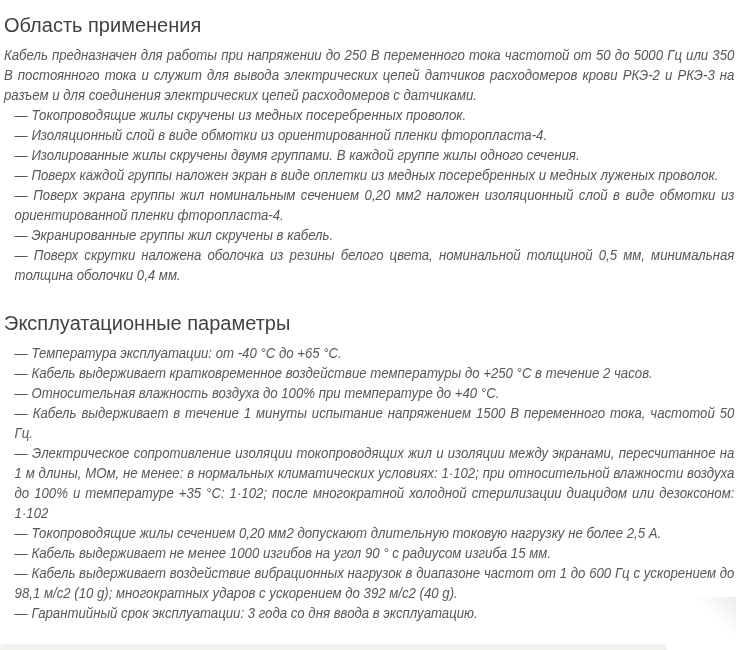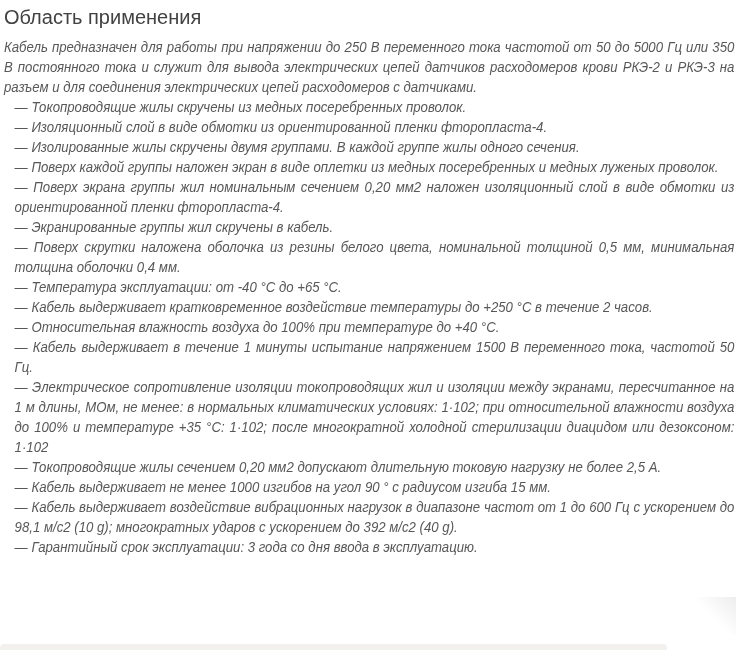--- a/index.html
+++ b/index.html
@@ -22,21 +22,21 @@
   }
   .sec-title {
     font-size: 20px;
     line-height: 22px;
     font-weight: 400;
     color: #424242;
     margin: 27px 0 9px 0;
     letter-spacing: 0;
   }
   .sec-title.first {
-    margin-top: 4px;
+    margin-top: 12px;
   }
   
   .narrow {
     width: 830px;
     transform: scaleX(0.88);
     transform-origin: 0 0;
   }
   .txt {
     font-style: italic;
     font-size: 15px;
@@ -83,20 +83,21 @@
   <div class="narrow spec-list">
     <div class="txt li">— Токопроводящие жилы скручены из медных посеребренных проволок.</div>
     <div class="txt li">— Изоляционный слой в виде обмотки из ориентированной пленки фторопласта-4.</div>
     <div class="txt li">— Изолированные жилы скручены двумя группами. В каждой группе жилы одного сечения.</div>
     <div class="txt li">— Поверх каждой группы наложен экран в виде оплетки из медных посеребренных и медных луженых проволок.</div>
     <div class="txt li">— Поверх экрана группы жил номинальным сечением 0,20 мм2 наложен изоляционный слой в виде обмотки из ориентированной пленки фторопласта-4.</div>
     <div class="txt li">— Экранированные группы жил скручены в кабель.</div>
     <div class="txt li">— Поверх скрутки наложена оболочка из резины белого цвета, номинальной толщиной 0,5 мм, минимальная толщина оболочки 0,4 мм.</div>
   </div>
 
+  <h2 class="sec-title">Эксплуатационные параметры</h2>
 
   <div class="narrow spec-list">
     <div class="txt li">— Температура эксплуатации: от -40 °С до +65 °С.</div>
     <div class="txt li">— Кабель выдерживает кратковременное воздействие температуры до +250 °С в течение 2 часов.</div>
     <div class="txt li">— Относительная влажность воздуха до 100% при температуре до +40 °С.</div>
     <div class="txt li">— Кабель выдерживает в течение 1 минуты испытание напряжением 1500 В переменного тока, частотой 50 Гц.</div>
     <div class="txt li">— Электрическое сопротивление изоляции токопроводящих жил и изоляции между экранами, пересчитанное на 1 м длины, МОм, не менее: в нормальных климатических условиях: 1·102; при относительной влажности воздуха до 100% и температуре +35 °С: 1·102; после многократной холодной стерилизации диацидом или дезоксоном: 1·102</div>
     <div class="txt li">— Токопроводящие жилы сечением 0,20 мм2 допускают длительную токовую нагрузку не более 2,5 А.</div>
     <div class="txt li">— Кабель выдерживает не менее 1000 изгибов на угол 90 ° с радиусом изгиба 15 мм.</div>
     <div class="txt li">— Кабель выдерживает воздействие вибрационных нагрузок в диапазоне частот от 1 до 600 Гц с ускорением до 98,1 м/с2 (10 g); многократных ударов с ускорением до 392 м/с2 (40 g).</div>

